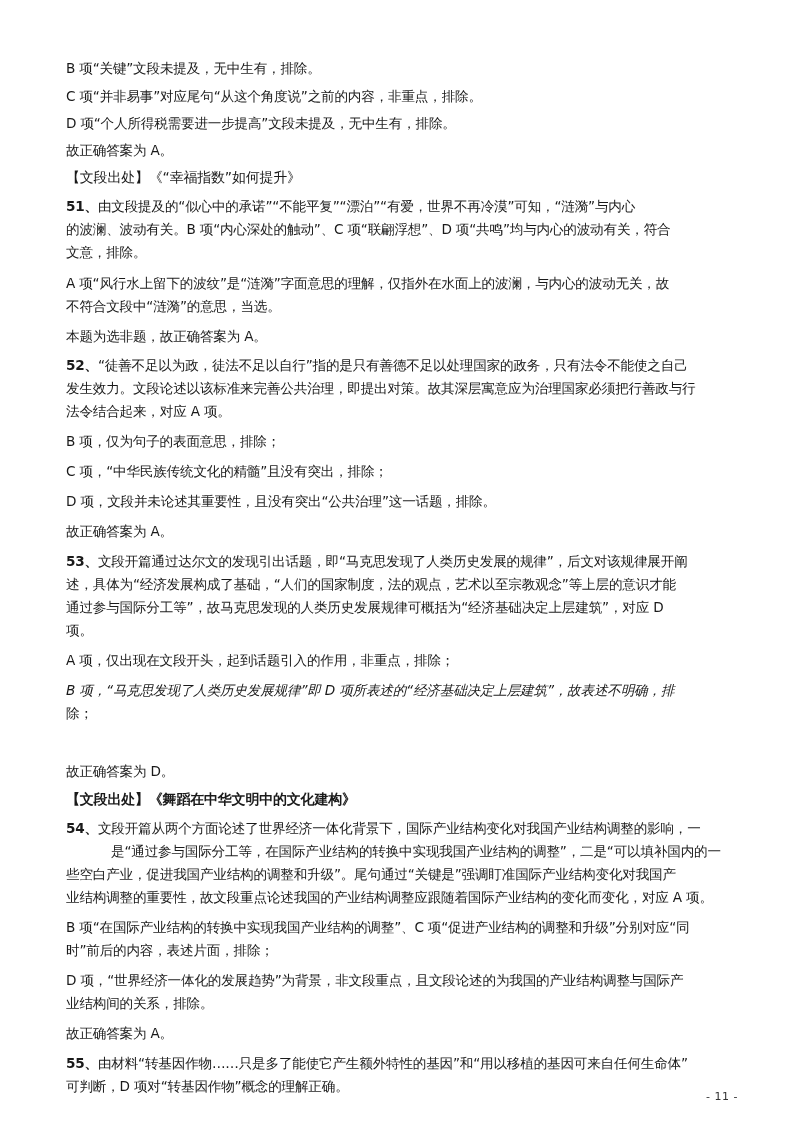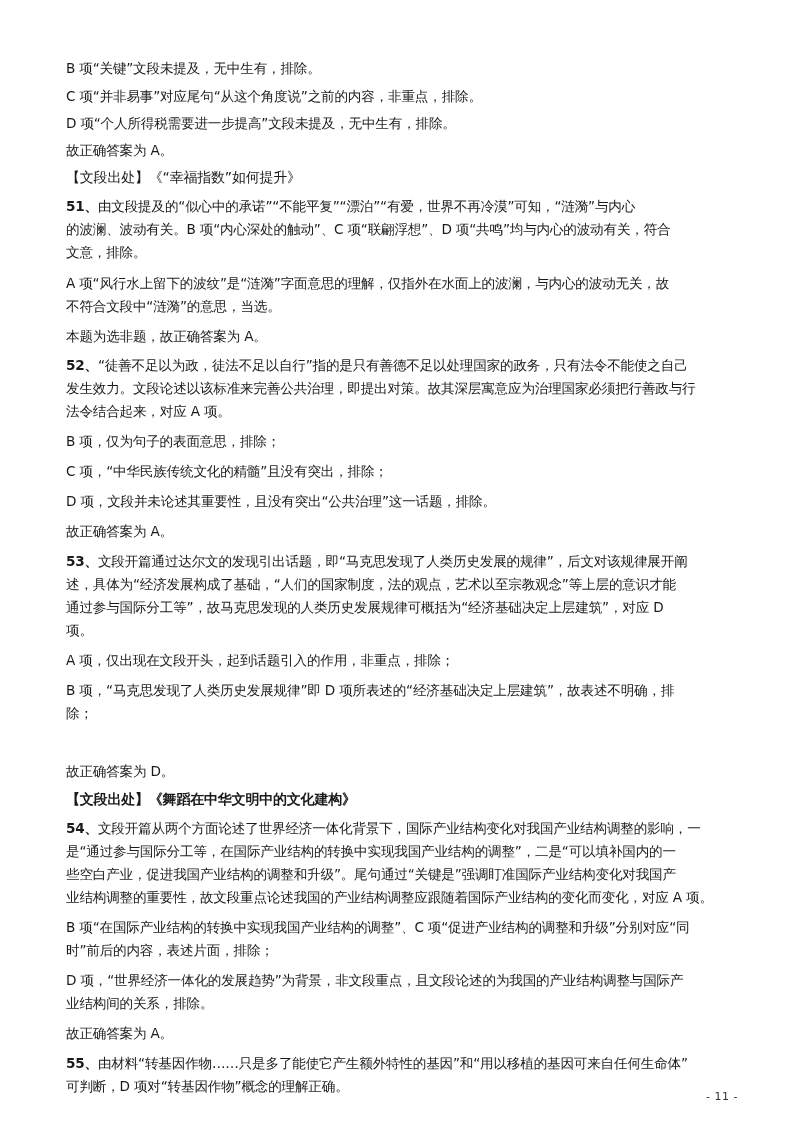--- a/index.html
+++ b/index.html
@@ -32,26 +32,26 @@
     <div class="line" style="top: 402px;"><span>法令结合起来，对应 A 项。</span></div>
     <div class="line" style="top: 432px;"><span>B 项，仅为句子的表面意思，排除；</span></div>
     <div class="line" style="top: 462px;"><span>C 项，“中华民族传统文化的精髓”且没有突出，排除；</span></div>
     <div class="line" style="top: 492px;"><span>D 项，文段并未论述其重要性，且没有突出“公共治理”这一话题，排除。</span></div>
     <div class="line" style="top: 522px;"><span>故正确答案为 A。</span></div>
     <div class="line" style="top: 552px;"><span class="num">53、</span><span>文段开篇通过达尔文的发现引出话题，即“马克思发现了人类历史发展的规律”，后文对该规律展开阐</span></div>
     <div class="line" style="top: 575px;"><span>述，具体为“经济发展构成了基础，“人们的国家制度，法的观点，艺术以至宗教观念”等上层的意识才能</span></div>
     <div class="line" style="top: 598px;"><span>通过参与国际分工等”，故马克思发现的人类历史发展规律可概括为“经济基础决定上层建筑”，对应 D</span></div>
     <div class="line" style="top: 621px;"><span>项。</span></div>
     <div class="line" style="top: 651px;"><span>A 项，仅出现在文段开头，起到话题引入的作用，非重点，排除；</span></div>
-    <div class="line" style="top: 681px;"><span>B 项，“马克思发现了人类历史发展规律”即 D 项所表述的“经济基础决定上层建筑”，故表述不明确，排</span></div>
+    <div class="line" style="top: 681px; font-style: italic;"><span>B 项，“马克思发现了人类历史发展规律”即 D 项所表述的“经济基础决定上层建筑”，故表述不明确，排</span></div>
     <div class="line" style="top: 704px;"><span>除；</span></div>
     <div class="line" style="top: 762px;"><span>故正确答案为 D。</span></div>
     <div class="line source" style="top: 790px; font-weight: bold;"><span>【文段出处】《舞蹈在中华文明中的文化建构》</span></div>
     <div class="line" style="top: 819px;"><span class="num">54、</span><span>文段开篇从两个方面论述了世界经济一体化背景下，国际产业结构变化对我国产业结构调整的影响，一</span></div>
-    <div class="line" style="top: 842px;"><span>是“通过参与国际分工等，在国际产业结构的转换中实现我国产业结构的调整”，二是“可以填补国内的一</span></div>
+    <div class="line" style="top: 842px; margin-left: 45px;"><span>是“通过参与国际分工等，在国际产业结构的转换中实现我国产业结构的调整”，二是“可以填补国内的一</span></div>
     <div class="line" style="top: 865px;"><span>些空白产业，促进我国产业结构的调整和升级”。尾句通过“关键是”强调盯准国际产业结构变化对我国产</span></div>
     <div class="line" style="top: 888px;"><span>业结构调整的重要性，故文段重点论述我国的产业结构调整应跟随着国际产业结构的变化而变化，对应 A 项。</span></div>
     <div class="line" style="top: 918px;"><span>B 项“在国际产业结构的转换中实现我国产业结构的调整”、C 项“促进产业结构的调整和升级”分别对应“同</span></div>
     <div class="line" style="top: 941px;"><span>时”前后的内容，表述片面，排除；</span></div>
     <div class="line" style="top: 971px;"><span>D 项，“世界经济一体化的发展趋势”为背景，非文段重点，且文段论述的为我国的产业结构调整与国际产</span></div>
     <div class="line" style="top: 994px;"><span>业结构间的关系，排除。</span></div>
     <div class="line" style="top: 1024px;"><span>故正确答案为 A。</span></div>
     <div class="line" style="top: 1054px;"><span class="num">55、</span><span>由材料“转基因作物……只是多了能使它产生额外特性的基因”和“用以移植的基因可来自任何生命体”</span></div>
     <div class="line" style="top: 1077px;"><span>可判断，D 项对“转基因作物”概念的理解正确。</span></div>
   </div>

